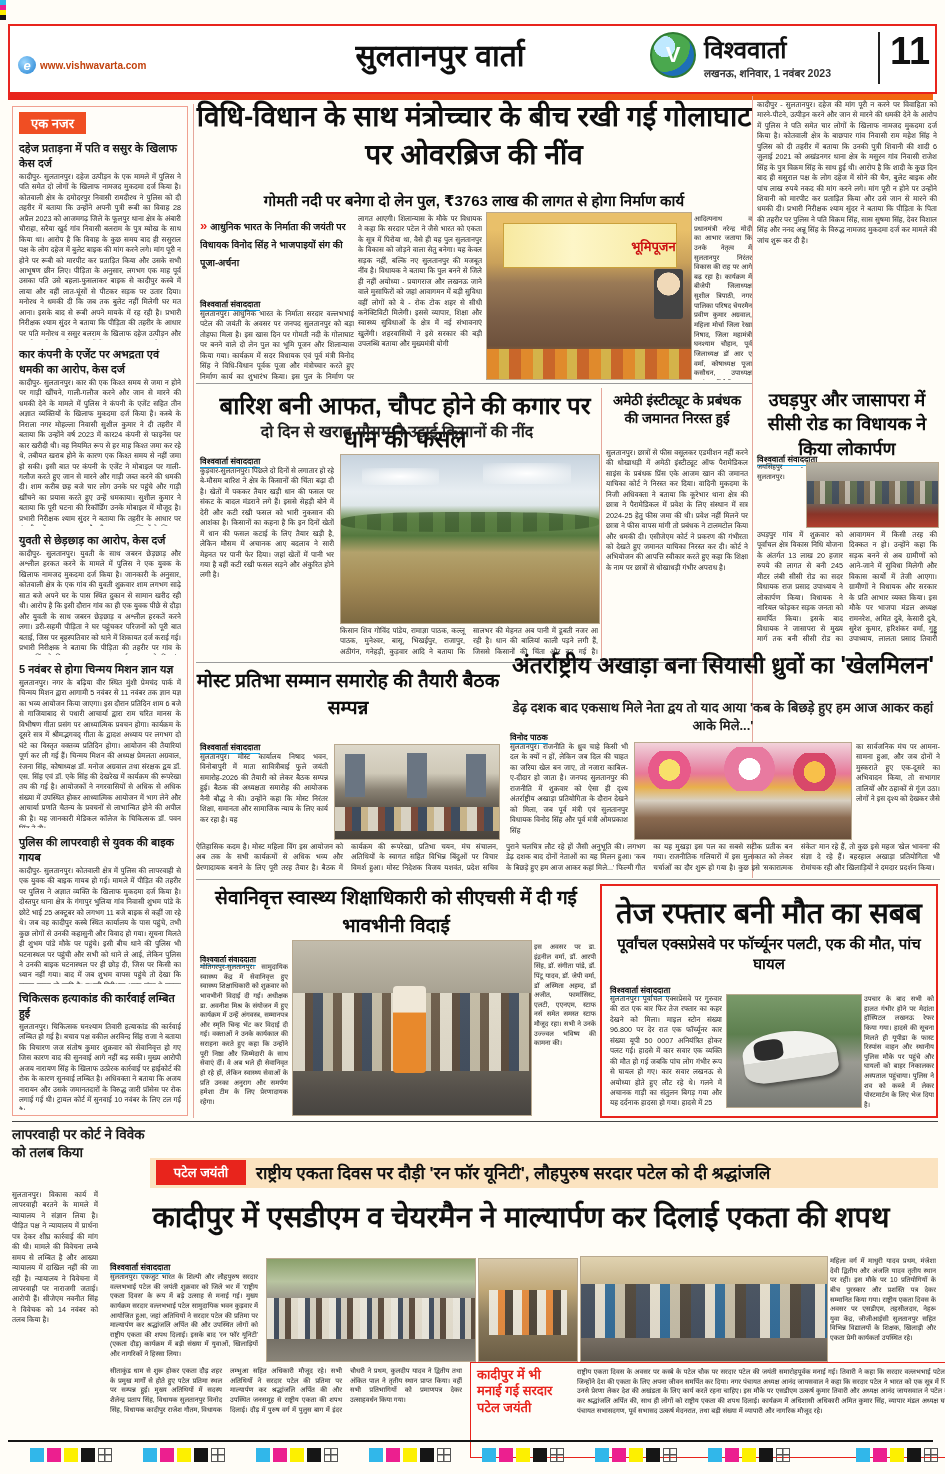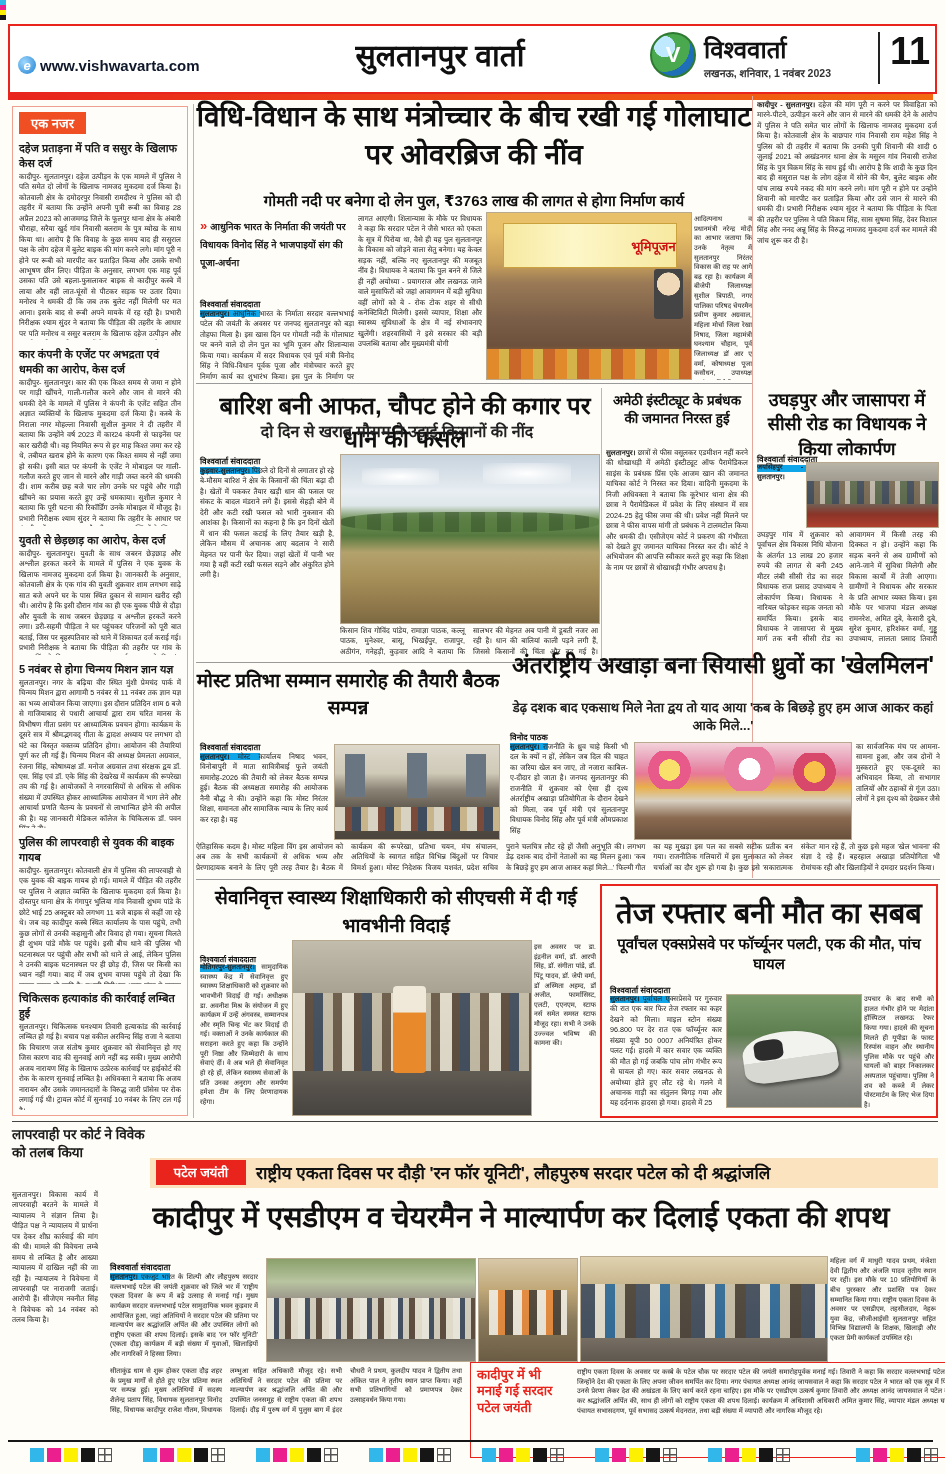--- a/index.html
+++ b/index.html
@@ -2,22 +2,22 @@
 <html><head>
 <meta charset="utf-8">
 <style>
   html,body{margin:0;padding:0;background:#e9e9e9;}
   .page{position:relative;width:945px;height:1474px;background:#fffdf7;
         font-family:"Liberation Sans","DejaVu Sans",sans-serif;color:#1a1a1a;overflow:hidden;margin:0 auto;}
   .abs{position:absolute;}
   .hl{font-weight:bold;color:#0f0f0f;text-align:center;}
   .body-sm{font-size:7.2px;line-height:1.45;text-align:justify;color:#222;overflow:hidden;}
   .body-xs{font-size:6.8px;line-height:1.42;text-align:justify;color:#222;overflow:hidden;}
-  .byline{font-size:8.2px;font-weight:bold;color:#111;border-bottom:7px solid #0ea5e9;display:inline-block;padding-bottom:1px;}
-  .dl{font-weight:bold;}
+  .byline{font-size:8.2px;font-weight:bold;color:#111;border-bottom:1px solid #0ea5e9;display:inline-block;padding-bottom:1px;}
+  .dl{font-weight:normal;}
   .photo{position:absolute;overflow:hidden;border:1px solid #b9a98f;}
   .vsep{position:absolute;width:1px;background:#e5a79b;}
   .hsep{position:absolute;height:1px;background:#9a9a9a;}
   .kicker-mark{color:#e8241c;font-weight:bold;font-size:13px;margin-right:3px;}
   .sq{width:14px;height:14px;display:inline-block;}
   .reg{position:absolute;display:flex;gap:3px;align-items:center;}
   .tgt{width:14px;height:14px;border:1.5px solid #555;box-sizing:border-box;
        background:linear-gradient(#555,#555) center/100% 1.5px no-repeat,
                   linear-gradient(#555,#555) center/1.5px 100% no-repeat;}
   .badge{background:#e8241c;color:#fff;font-weight:bold;text-align:center;}
@@ -30,21 +30,21 @@
   <div class="abs" style="left:0;top:36;width:6px;">
     <div style="height:5px;background:#31b7ea"></div>
     <div style="height:5px;background:#ec1f8f"></div>
     <div style="height:5px;background:#fdf000"></div>
     <div style="height:5px;background:#161616"></div>
   </div>
 
   <div class="abs" style="left:8px;top:24px;width:925px;height:66px;border:2px solid #e8241c;background:#fff;">
     <div class="abs" style="left:8px;top:30px;display:flex;align-items:center;gap:4px;">
       <span style="width:18px;height:18px;border-radius:50%;background:radial-gradient(circle at 35% 35%,#9fd8ff,#1e7fd0);color:#fff;font-weight:bold;font-style:italic;font-size:13px;display:inline-flex;align-items:center;justify-content:center;">e</span>
-      <span style="font-weight:bold;font-size:15px;color:#0f172a;">www.vishwavarta.com</span>
+      <span style="font-weight:bold;font-size:10px;color:#c2410c;">www.vishwavarta.com</span>
     </div>
     <div class="abs hl" style="left:230px;top:8px;width:400px;font-size:30px;">सुलतानपुर वार्ता</div>
     <div class="abs" style="left:640px;top:6px;display:flex;gap:8px;align-items:flex-start;">
       <span style="width:42px;height:42px;border-radius:50%;background:radial-gradient(circle at 30% 30%,#bfe9ff 0 25%,#4aa84e 26% 60%,#1e6fb8 61% 100%);display:inline-flex;align-items:center;justify-content:center;color:#fff;font-weight:bold;font-size:22px;border:2px solid #2f7a33;">V</span>
       <span>
         <span style="display:block;font-weight:bold;font-size:24px;color:#111;">विश्ववार्ता</span>
         <span style="display:block;font-size:10.5px;font-weight:bold;color:#333;margin-top:1px;">लखनऊ,  शनिवार, 1 नवंबर 2023</span>
       </span>
     </div>
     <div class="abs" style="left:868px;top:6px;width:2px;height:52px;background:#222;"></div>

